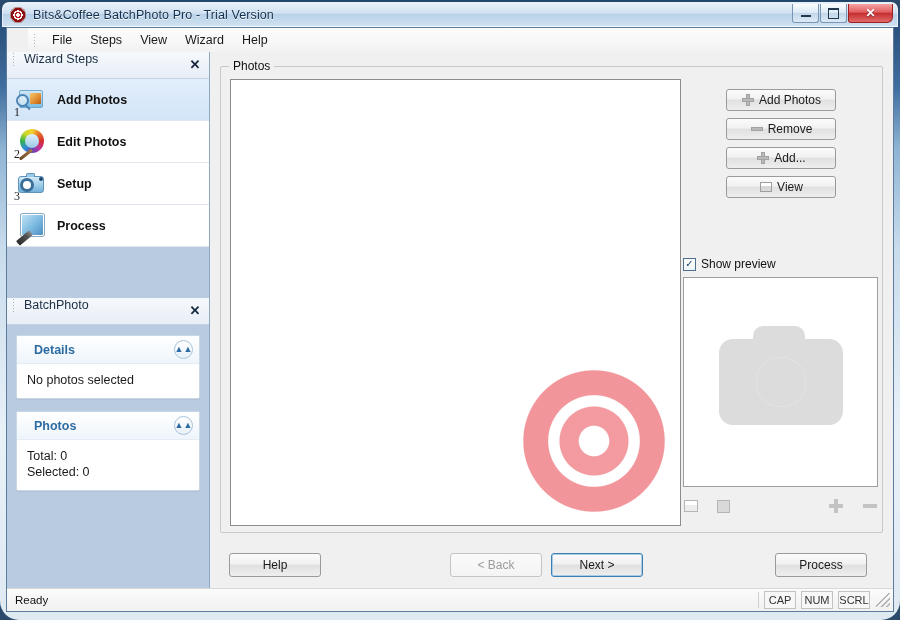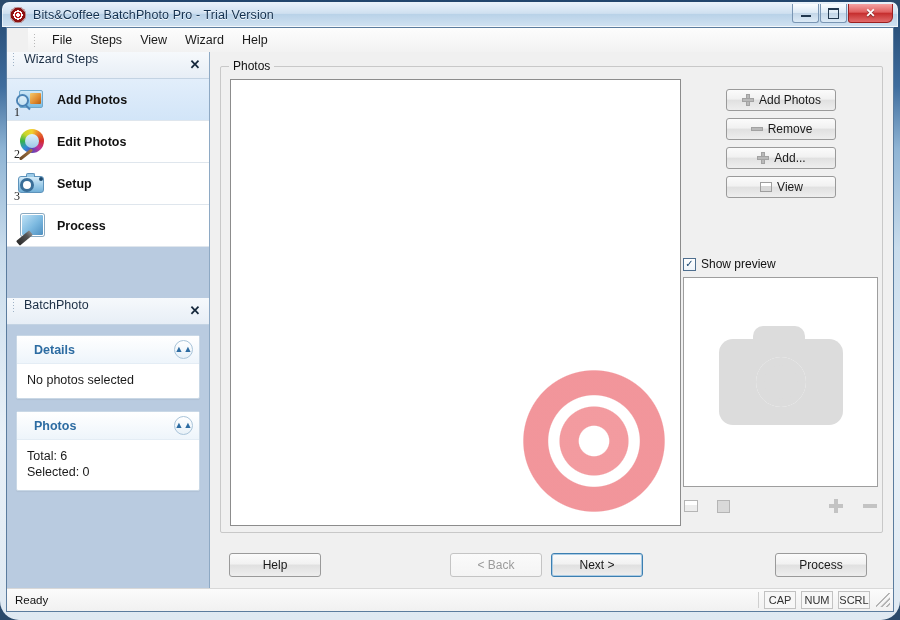--- a/index.html
+++ b/index.html
@@ -428,21 +428,21 @@
                 <div>No photos selected</div>
               </div>
             </div>
 
             <div class="group">
               <div class="group-head">
                 <span class="group-title">Photos</span>
                 <span class="chev">▲▲</span>
               </div>
               <div class="group-body">
-                <div>Total: 6</div>
+                <div>Total: 0</div>
                 <div>Selected: 0</div>
               </div>
             </div>
 
           </div>
         </div>
       </div>
 
       <div class="main">
 

